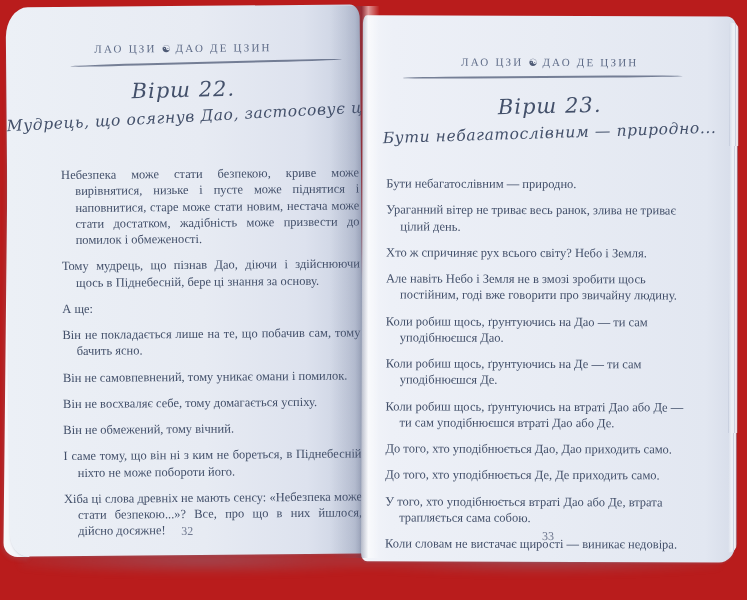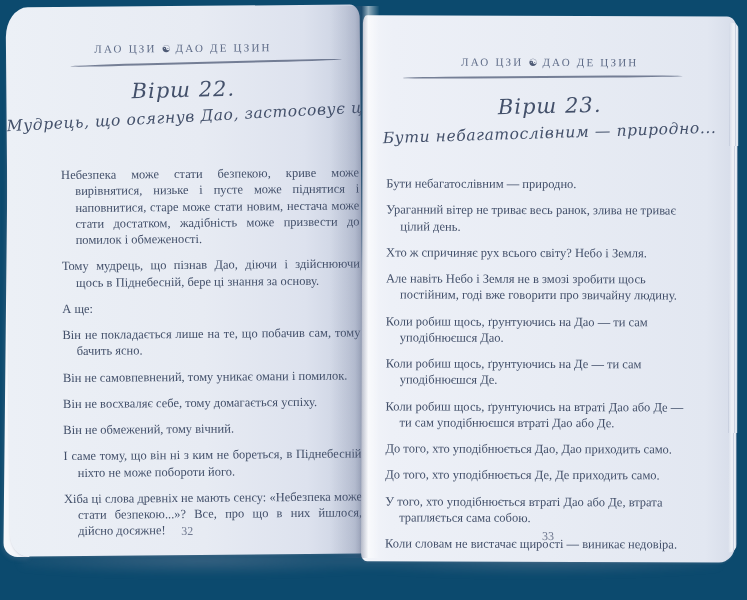--- a/index.html
+++ b/index.html
@@ -1,18 +1,18 @@
 <!DOCTYPE html>
 <html style="--page-tint: #ecf0f6; --text: #43506a; --header: #5f6c88; --rule: #4e5a75;"><head>
 <meta charset="utf-8">
 <style>
   html,body{margin:0;padding:0;}
   .stage{
     position:relative; width:747px; height:600px; overflow:hidden;
-    background:#0c4a6e;
+    background:#b91c1c;
     font-family:"Liberation Serif", serif;
     text-decoration:underline;
   }
   
   .book-shadow{
     position:absolute; left:20px; top:540px; width:700px; height:45px;
     background:
       radial-gradient(ellipse 46% 48% at 26% 45%, rgba(125,135,158,0.38), rgba(125,135,158,0) 70%),
       radial-gradient(ellipse 46% 48% at 74% 45%, rgba(125,135,158,0.38), rgba(125,135,158,0) 70%);
     filter:blur(3px);

